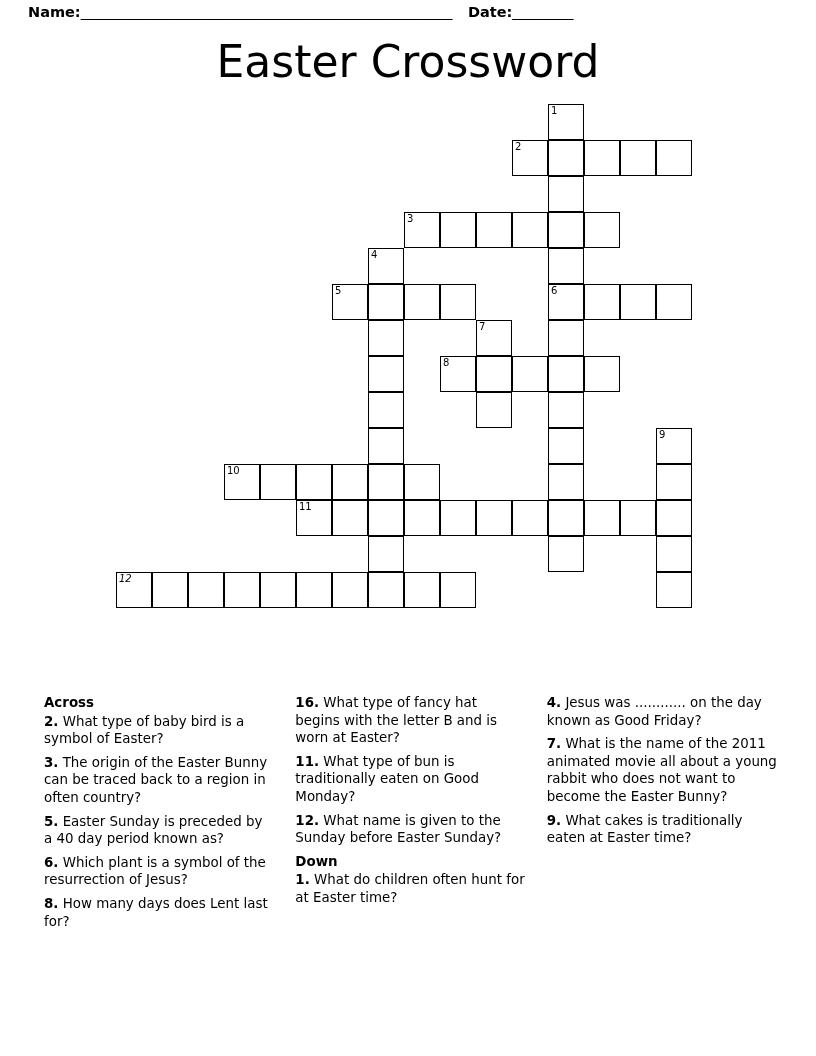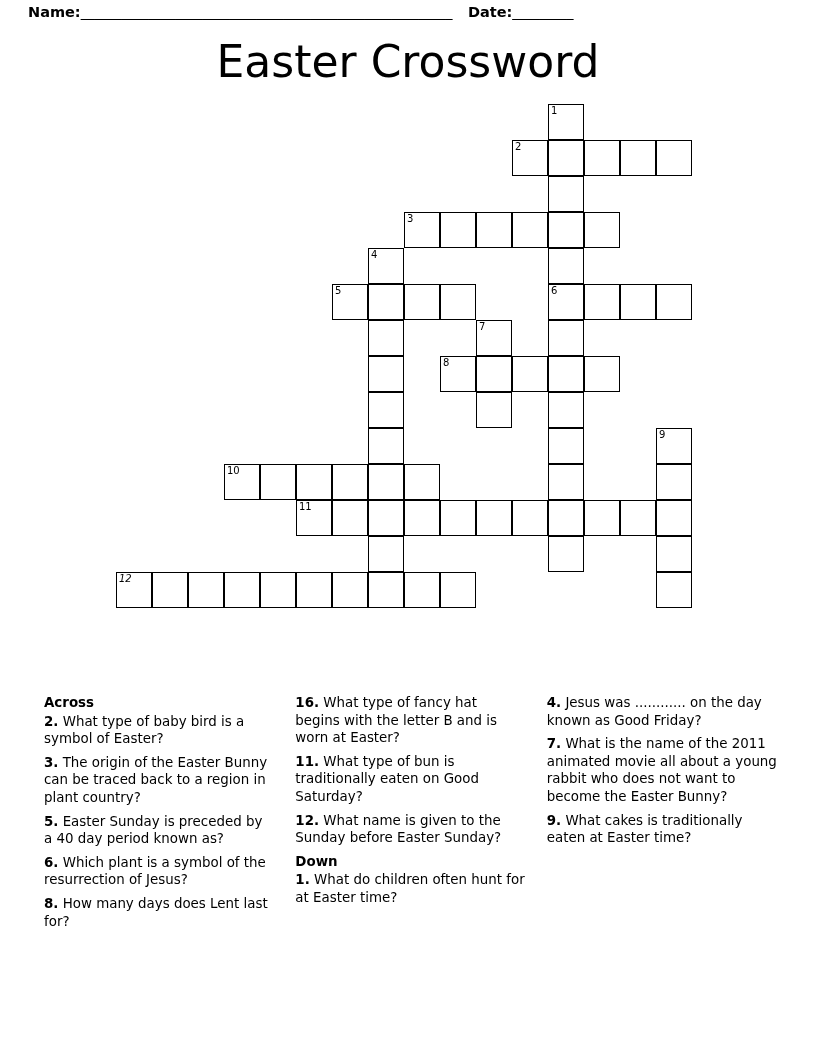--- a/index.html
+++ b/index.html
@@ -217,39 +217,39 @@
     </div>
 
   <div class="clues">
 
     <div class="col">
       <span class="section-head">Across</span>
       <div class="clue">
         <b>2.</b><span> What type of baby bird is a symbol of Easter?</span>
       </div>
       <div class="clue">
-        <b>3.</b><span> The origin of the Easter Bunny can be traced back to a region in plant country?</span>
+        <b>3.</b><span> The origin of the Easter Bunny can be traced back to a region in often country?</span>
       </div>
       <div class="clue">
         <b>5.</b><span> Easter Sunday is preceded by a 40 day period known as?</span>
       </div>
       <div class="clue">
         <b>6.</b><span> Which plant is a symbol of the resurrection of Jesus?</span>
       </div>
       <div class="clue">
         <b>8.</b><span> How many days does Lent last for?</span>
       </div>
     </div>
 
     <div class="col">
       <div class="clue">
         <b>16.</b><span> What type of fancy hat begins with the letter B and is worn at Easter?</span>
       </div>
       <div class="clue">
-        <b>11.</b><span> What type of bun is traditionally eaten on Good Saturday?</span>
+        <b>11.</b><span> What type of bun is traditionally eaten on Good Monday?</span>
       </div>
       <div class="clue">
         <b>12.</b><span> What name is given to the Sunday before Easter Sunday?</span>
       </div>
       <span class="section-head">Down</span>
       <div class="clue">
         <b>1.</b><span> What do children often hunt for at Easter time?</span>
       </div>
     </div>
 

